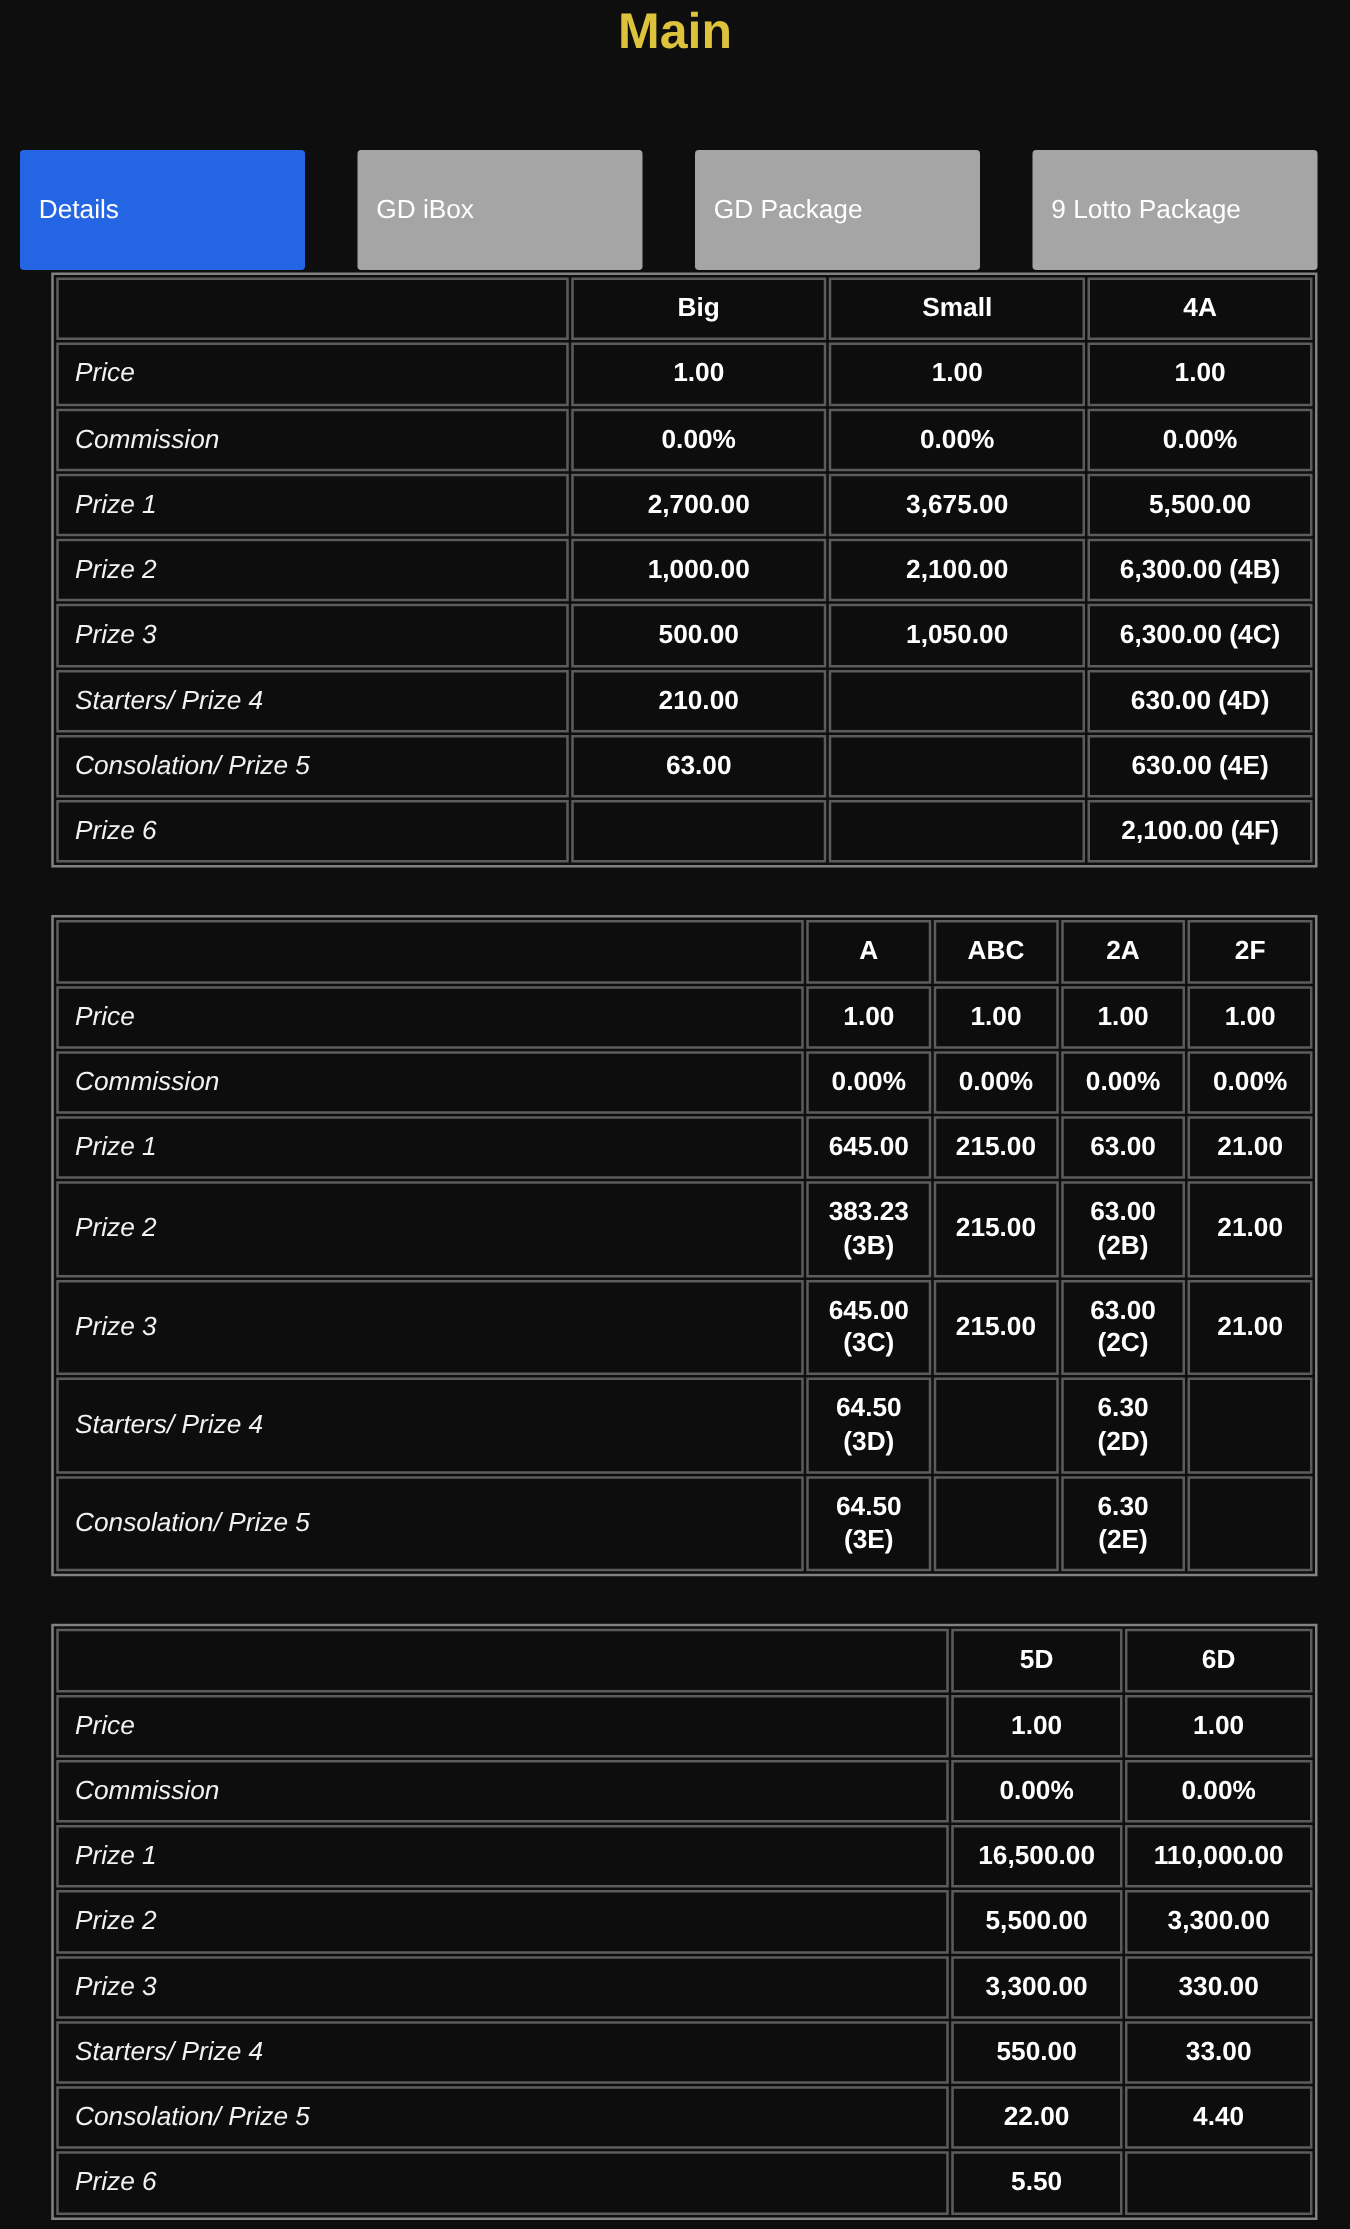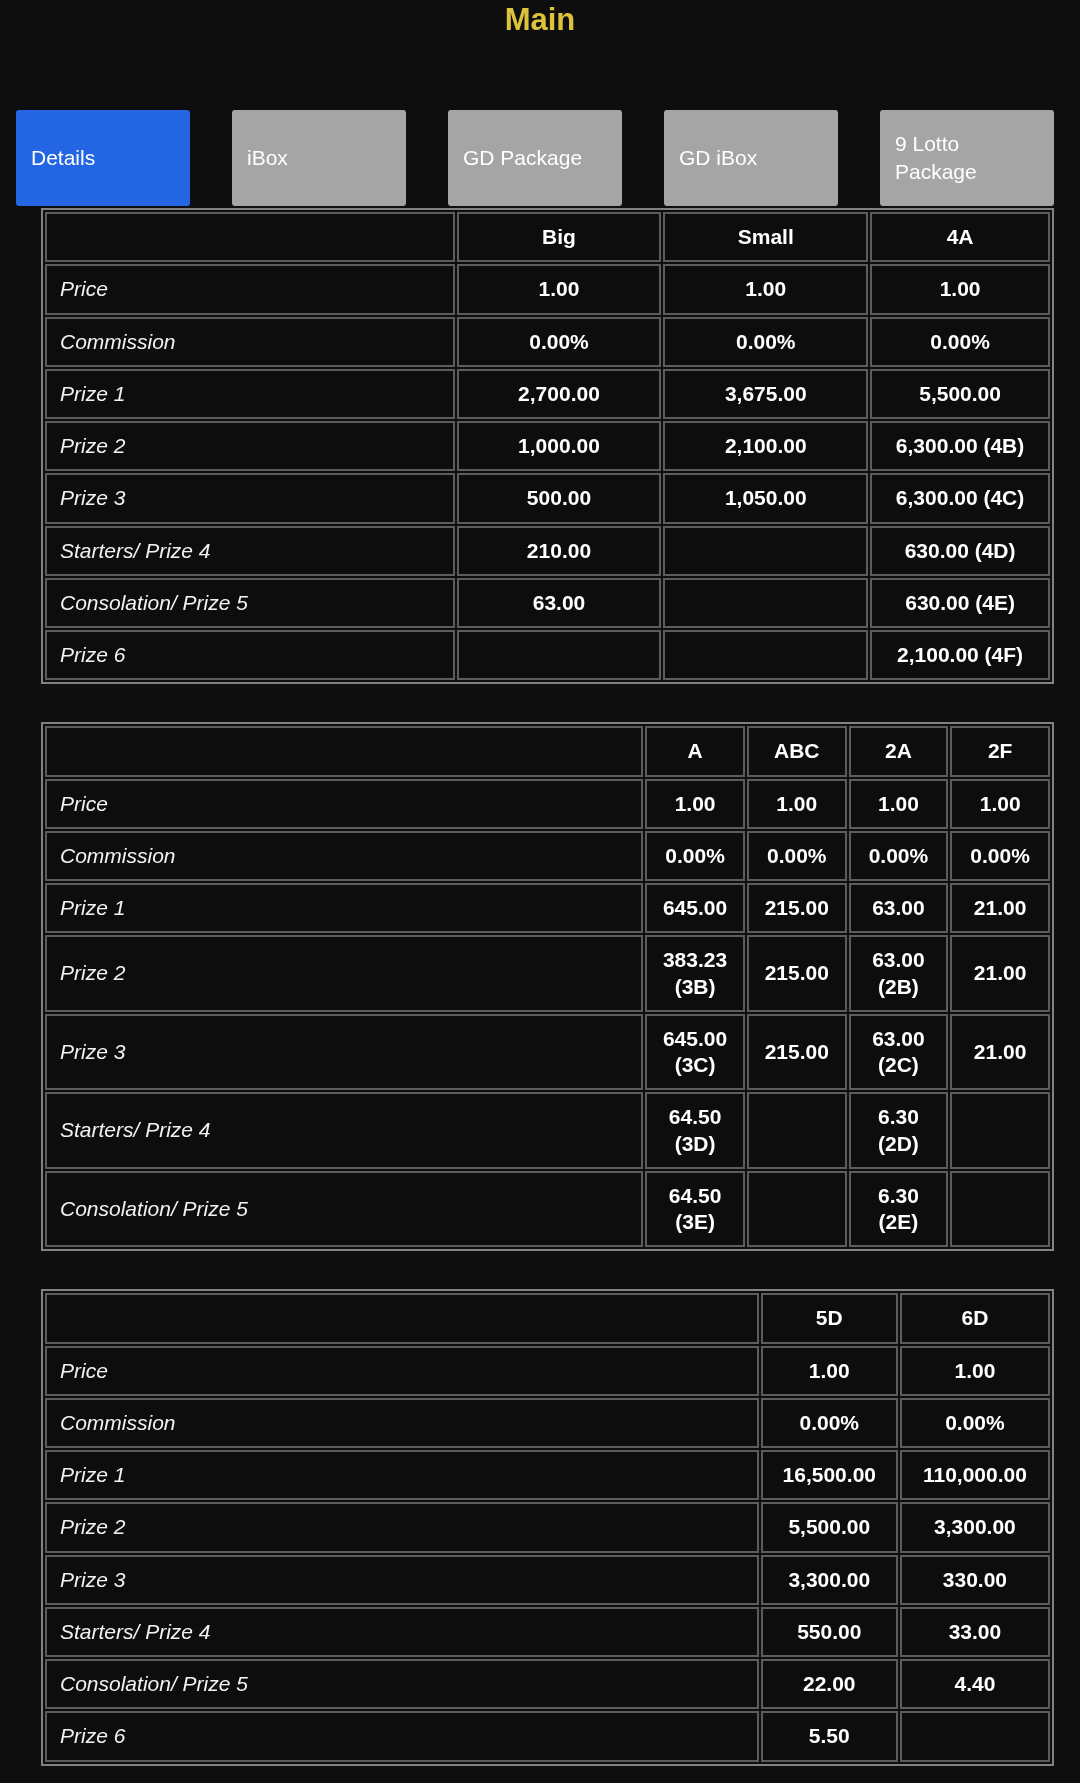--- a/index.html
+++ b/index.html
@@ -20,21 +20,21 @@
     width: 1080px;
     min-height: 1783px;
     font-family: "Liberation Sans", "DejaVu Sans", sans-serif;
     color: var(--text);
   }
   .page-title {
     margin: 0;
     padding-top: 3px;
     text-align: center;
     color: var(--gold);
-    font-size: 31px;
+    font-size: 40px;
     font-weight: 700;
     line-height: 1.1;
   }
   .tab-bar {
     margin: 73px 26px 0 16px;
     display: flex;
     gap: 42px;
   }
   .tab {
     flex: 1 1 0;
@@ -89,23 +89,22 @@
     font-style: italic;
   }
 </style>
 </head>
 <body>
 
 <h1 class="page-title">Main</h1>
 
 <div class="tab-bar">
   <button class="tab active">Details</button>
-  <button class="tab">iBox</button>
+  <button class="tab">GD iBox</button>
   <button class="tab">GD Package</button>
-  <button class="tab">GD iBox</button>
   <button class="tab">9 Lotto Package</button>
 </div>
 
 <div class="tables-wrap">
   <table class="prize-table">
       <colgroup>
         <col style="width: 41%;">
         <col style="width: 20.5%;">
         <col style="width: 20.5%;">
         <col style="width: 18%;">

